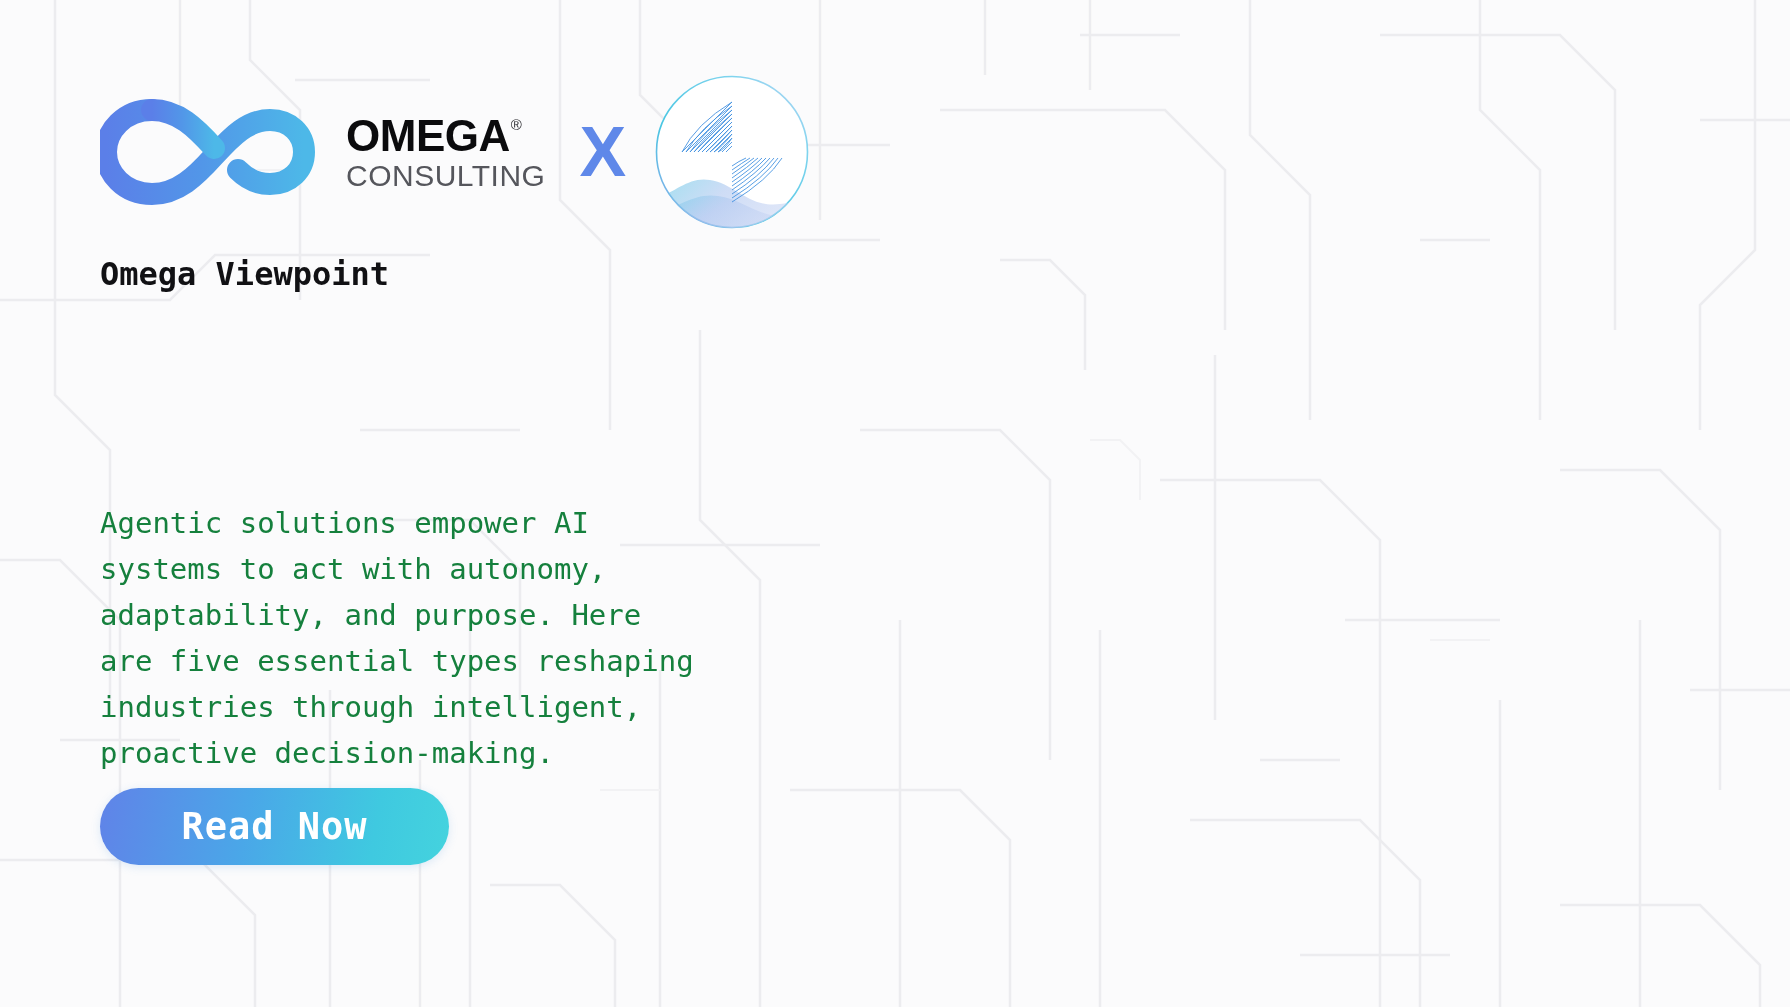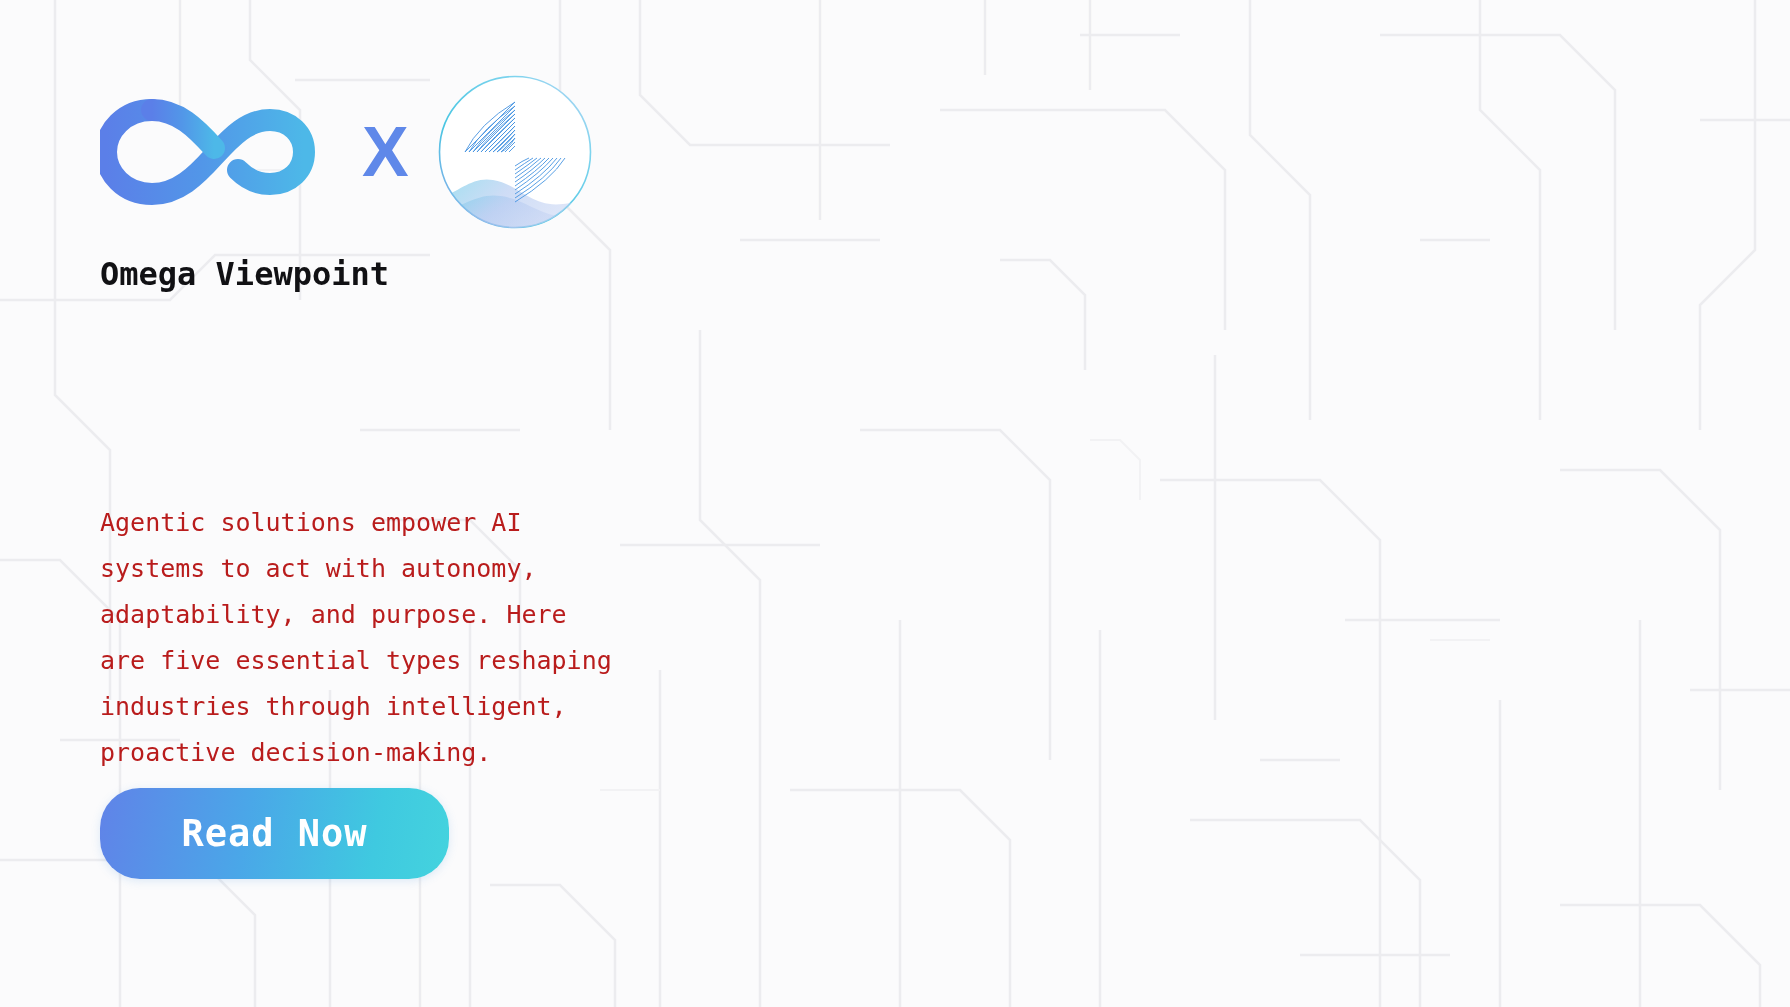--- a/index.html
+++ b/index.html
@@ -114,30 +114,30 @@
     color:#6b8def;
     letter-spacing:0px;
   }
 
   #body-copy {
     position:absolute;
     left:0; top:500px;
     width:720px;
     font-family:"DejaVu Sans Mono", monospace;
     font-weight:400;
-    font-size:25px;
+    font-size:29px;
     line-height:46px;
-    color:#b91c1c;
+    color:#15803d;
     white-space:pre-line;
   }
 
   #read-now-button {
     position:absolute;
     left:0; top:788px;
-    width:349px; height:91px;
+    width:349px; height:77px;
     border:none;
     border-radius:40px;
     background:linear-gradient(100deg,#6083e8 0%,#4aa7e8 42%,#3fc9e0 78%,#44d3de 100%);
     color:#ffffff;
     font-family:"DejaVu Sans Mono", monospace;
     font-weight:700;
     font-size:37px;
     letter-spacing:1px;
     cursor:pointer;
     display:flex;
@@ -232,20 +232,26 @@
                  C132 40 148 24 170 24
                  C190 24 204 38 204 56
                  C204 74 190 88 170 88
                  C156 88 146 82 138 74" fill="none" stroke="url(#infGrad)" stroke-width="22" stroke-linecap="round" stroke-linejoin="round"></path>
         <path d="M52 14
                  C78 14 96 32 114 52
                  C132 72 148 98 170 98" fill="none" stroke="url(#infGrad)" stroke-width="22" stroke-linecap="round" stroke-linejoin="round" opacity="0"></path>
         <path d="M52 14 C78 14 96 32 114 52" fill="none" stroke="url(#infGrad)" stroke-width="22" stroke-linecap="round"></path>
       </svg>
 
+      <div id="omega-wordmark">
+        <div>
+          <span id="omega-word-top">OMEGA</span><span id="omega-reg">®</span>
+        </div>
+        <div id="omega-word-bottom">CONSULTING</div>
+      </div>
 
       <div id="x-separator">X</div>
 
       <svg id="circle-logo" viewBox="0 0 160 160" aria-hidden="true">
         <defs>
           <linearGradient id="ringGrad" x1="0" y1="1" x2="1" y2="0">
             <stop offset="0%" stop-color="#9aa7ec"></stop>
             <stop offset="35%" stop-color="#49c6e2"></stop>
             <stop offset="75%" stop-color="#7fd4ee"></stop>
             <stop offset="100%" stop-color="#bfd6f5"></stop>

